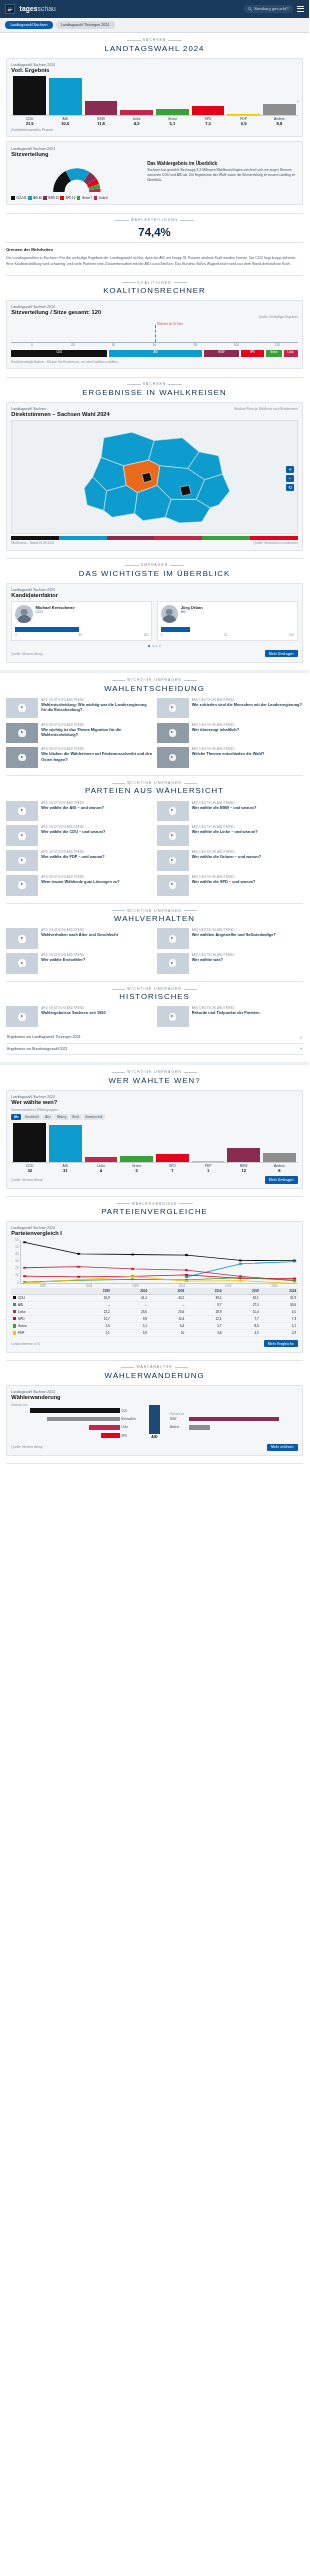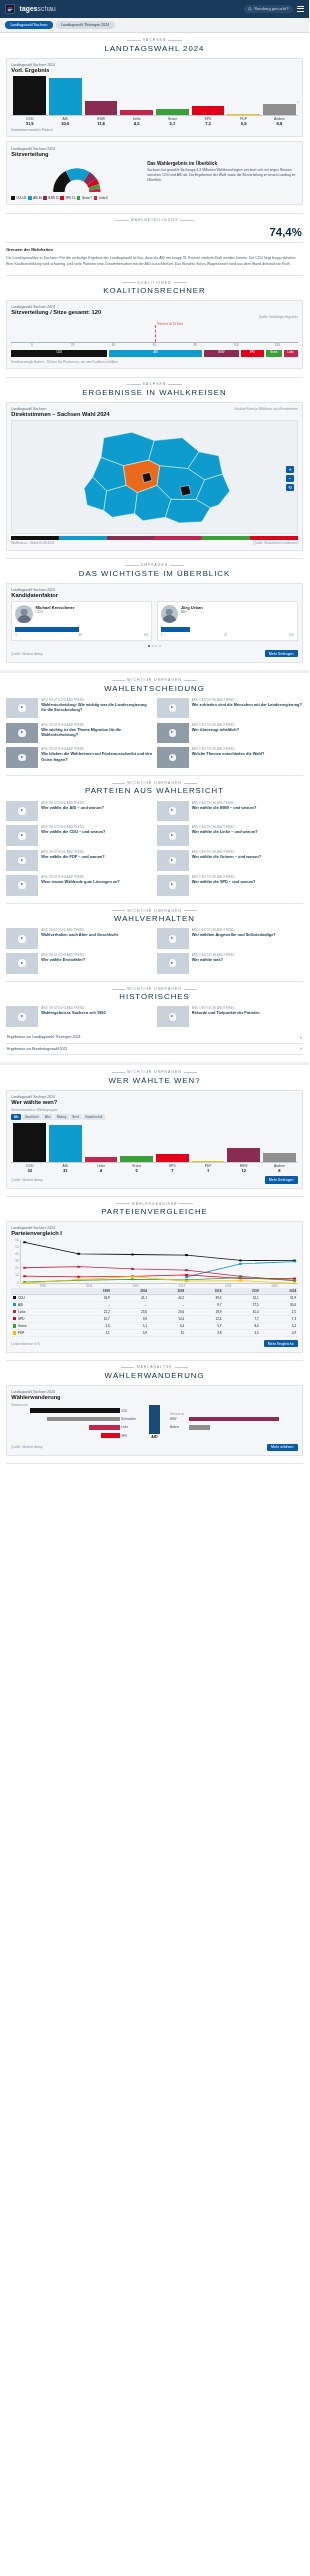--- a/index.html
+++ b/index.html
@@ -55,21 +55,21 @@
   .bl .vl { font-size:4.1px; font-weight:bold; color:#111; }
   .axis-cap { font-size:3.1px; color:#7a8a9a; margin-top:2.1px; }
 
   
   .arcwrap { display:flex; gap:4.1px; }
   .arcbox { width:46%; }
   .arcinfo { flex:1; font-size:3.4px; color:#44566a; line-height:1.5; }
   .arcinfo h4 { font-size:4.7px; margin-bottom:1.6px; color:#111;}
 
   
-  .turnout { display:flex; align-items:baseline; justify-content:flex-end; padding:2.1px 1px 4.1px; border-bottom:0.5px solid #e0e4e8;}
+  .turnout { display:flex; align-items:baseline; justify-content:center; padding:2.1px 1px 4.1px; border-bottom:0.5px solid #e0e4e8;}
   .turnout .big { font-size:11.4px; font-weight:bold; color:#0a2a4a; }
   .para { font-size:3.6px; color:#50606e; line-height:1.6; margin-top:4.1px;}
 
   
   .coal-head { display:flex; justify-content:space-between; align-items:flex-end;}
   .coal-scale { position:relative; height:15.5px; margin-top:9.3px; border-bottom:0.5px solid #aab4be;}
   .coal-ticks { display:flex; font-size:3.1px; color:#7a8a9a; }
   .coal-ticks span { flex:1; text-align:center;}
   .chip-row { display:flex; gap:1.6px; margin-top:3.1px;}
   .chip { height:6.7px; border-radius:0.5px; }

